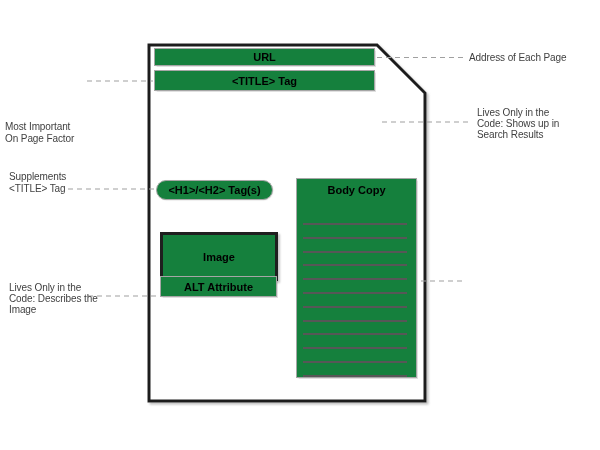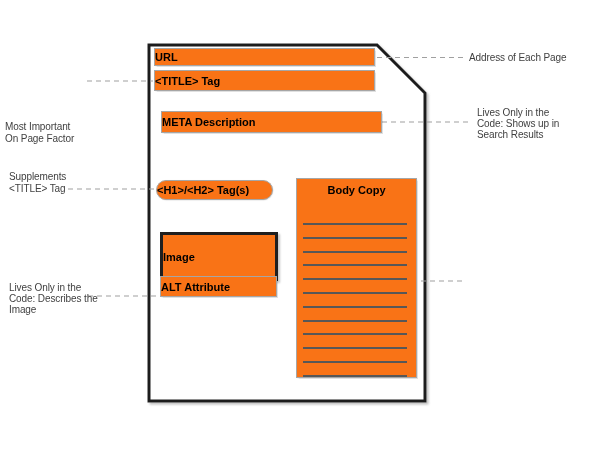--- a/index.html
+++ b/index.html
@@ -24,24 +24,25 @@
   }
   .connector {
     stroke: var(--dashed-line, #a0a0a0);
     stroke-width: 1.2;
     stroke-dasharray: 5 4;
     fill: none;
   }
   .box {
     position: absolute;
     box-sizing: border-box;
-    background: #f97316;
+    background: #15803d;
     border: 1px solid var(--box-border, #a6a6a6);
     display: flex;
     align-items: center;
+    justify-content: center;
     font-weight: bold;
     font-size: 11px;
     color: #000000;
     box-shadow: 0.5px 0.5px 1px rgba(0,0,0,0.12);
   }
   .box-url   { left: 154px; top: 48px;  width: 221px; height: 18px; }
   .box-title { left: 154px; top: 70px;  width: 221px; height: 21px; }
   .box-meta  { left: 161px; top: 111px; width: 221px; height: 22px; }
   .box-h1    { left: 156px; top: 180px; width: 117px; height: 20px; border-radius: 10px; }
   .box-image {
@@ -105,23 +106,20 @@
   </svg>
 
   <div class="box box-url">
     <span>URL</span>
   </div>
 
   <div class="box box-title">
     <span>&lt;TITLE&gt; Tag</span>
   </div>
 
-  <div class="box box-meta">
-    <span>META Description</span>
-  </div>
 
   <div class="box box-h1">
     <span>&lt;H1&gt;/&lt;H2&gt; Tag(s)</span>
   </div>
 
   <div class="box box-body">
     <div class="body-title">Body Copy</div>
     <div class="body-lines">
       <div class="bline"></div>
       <div class="bline"></div>

